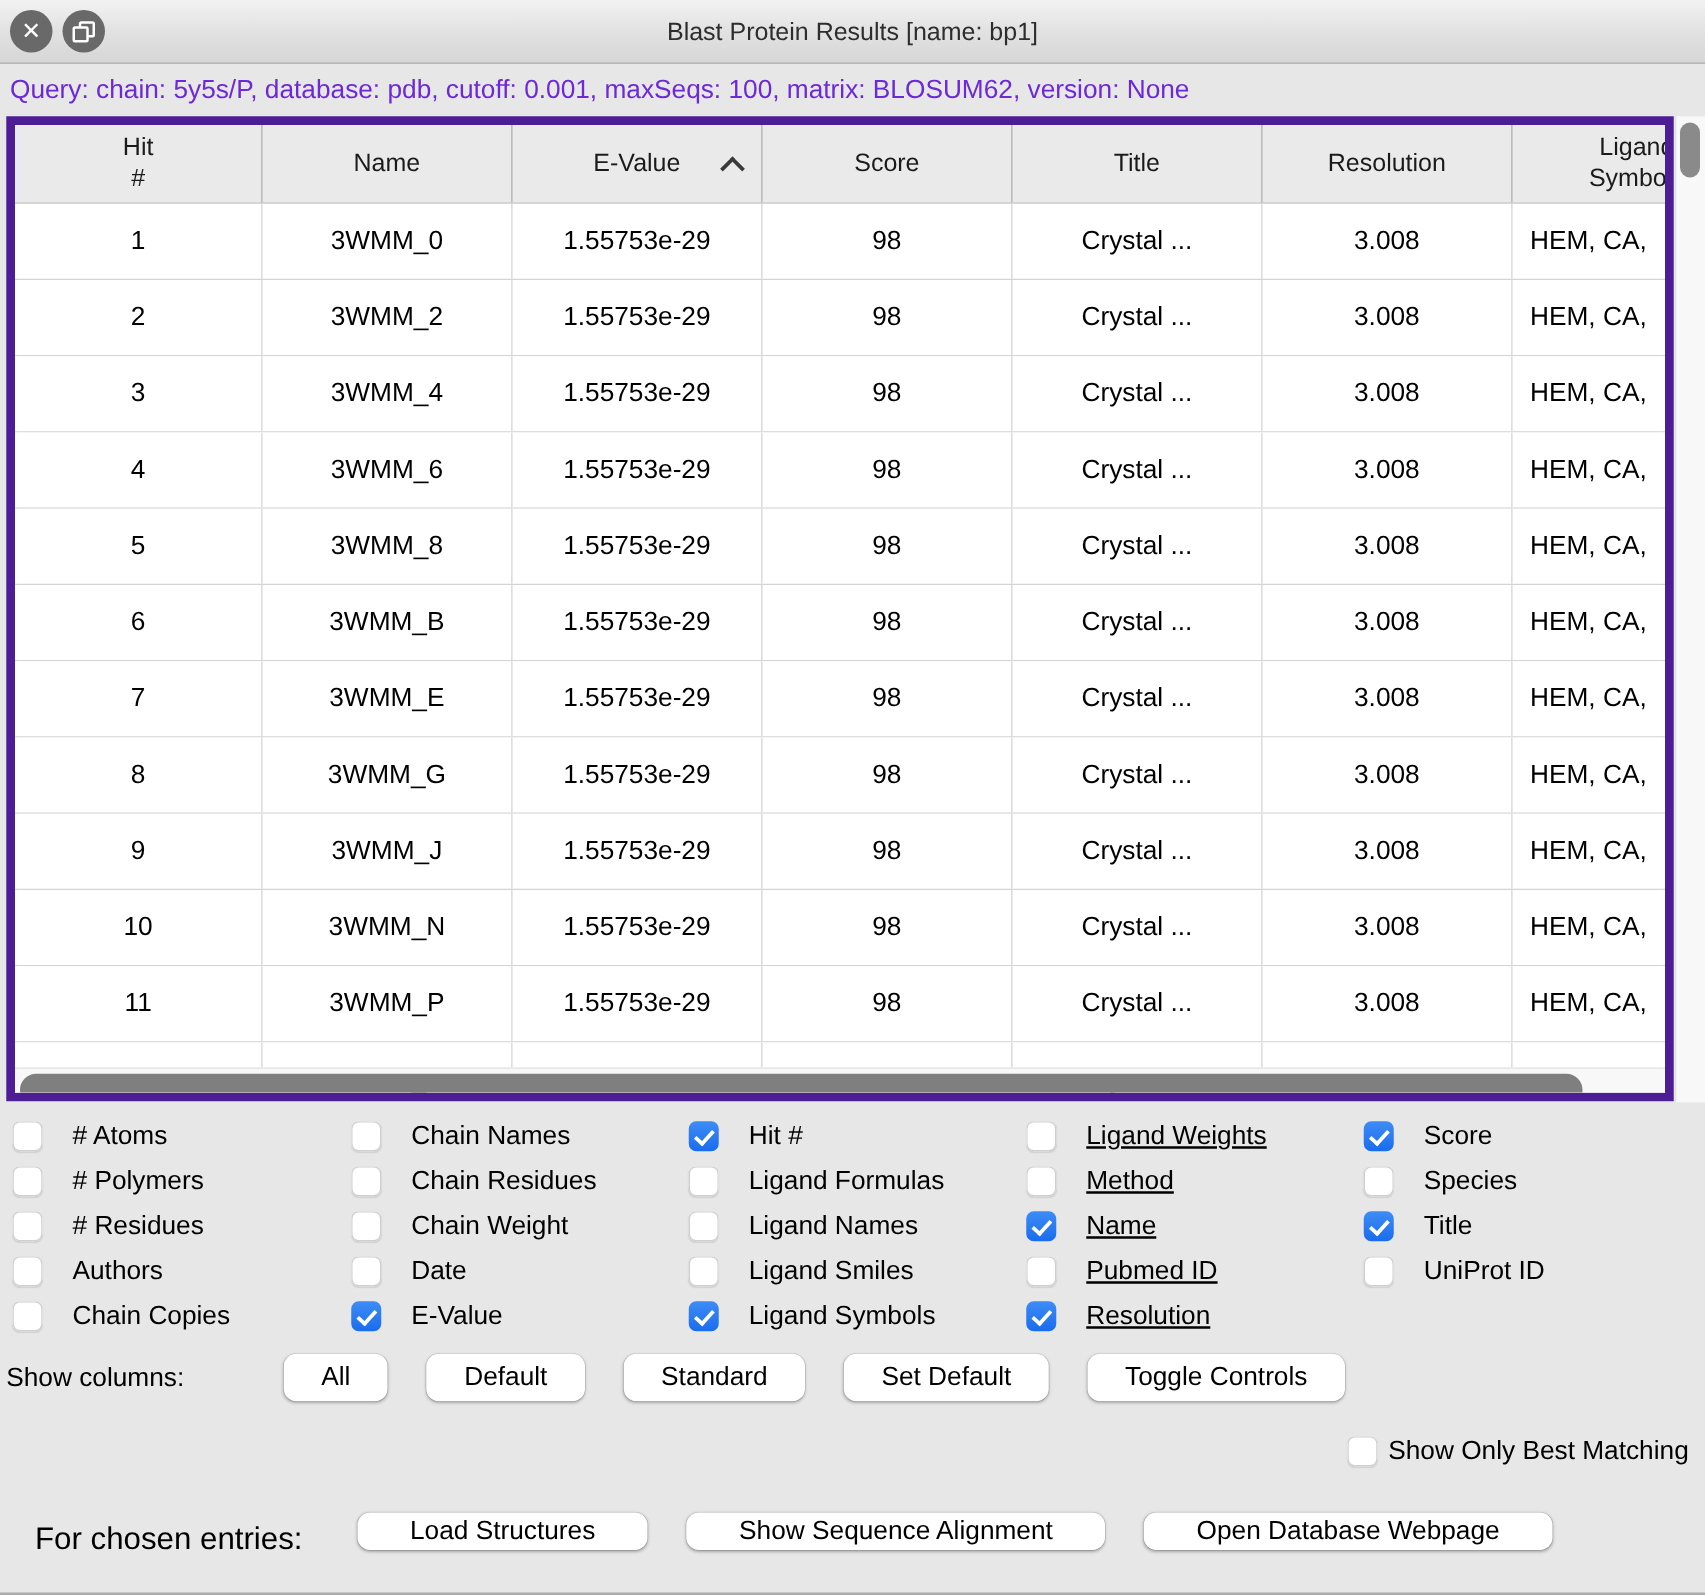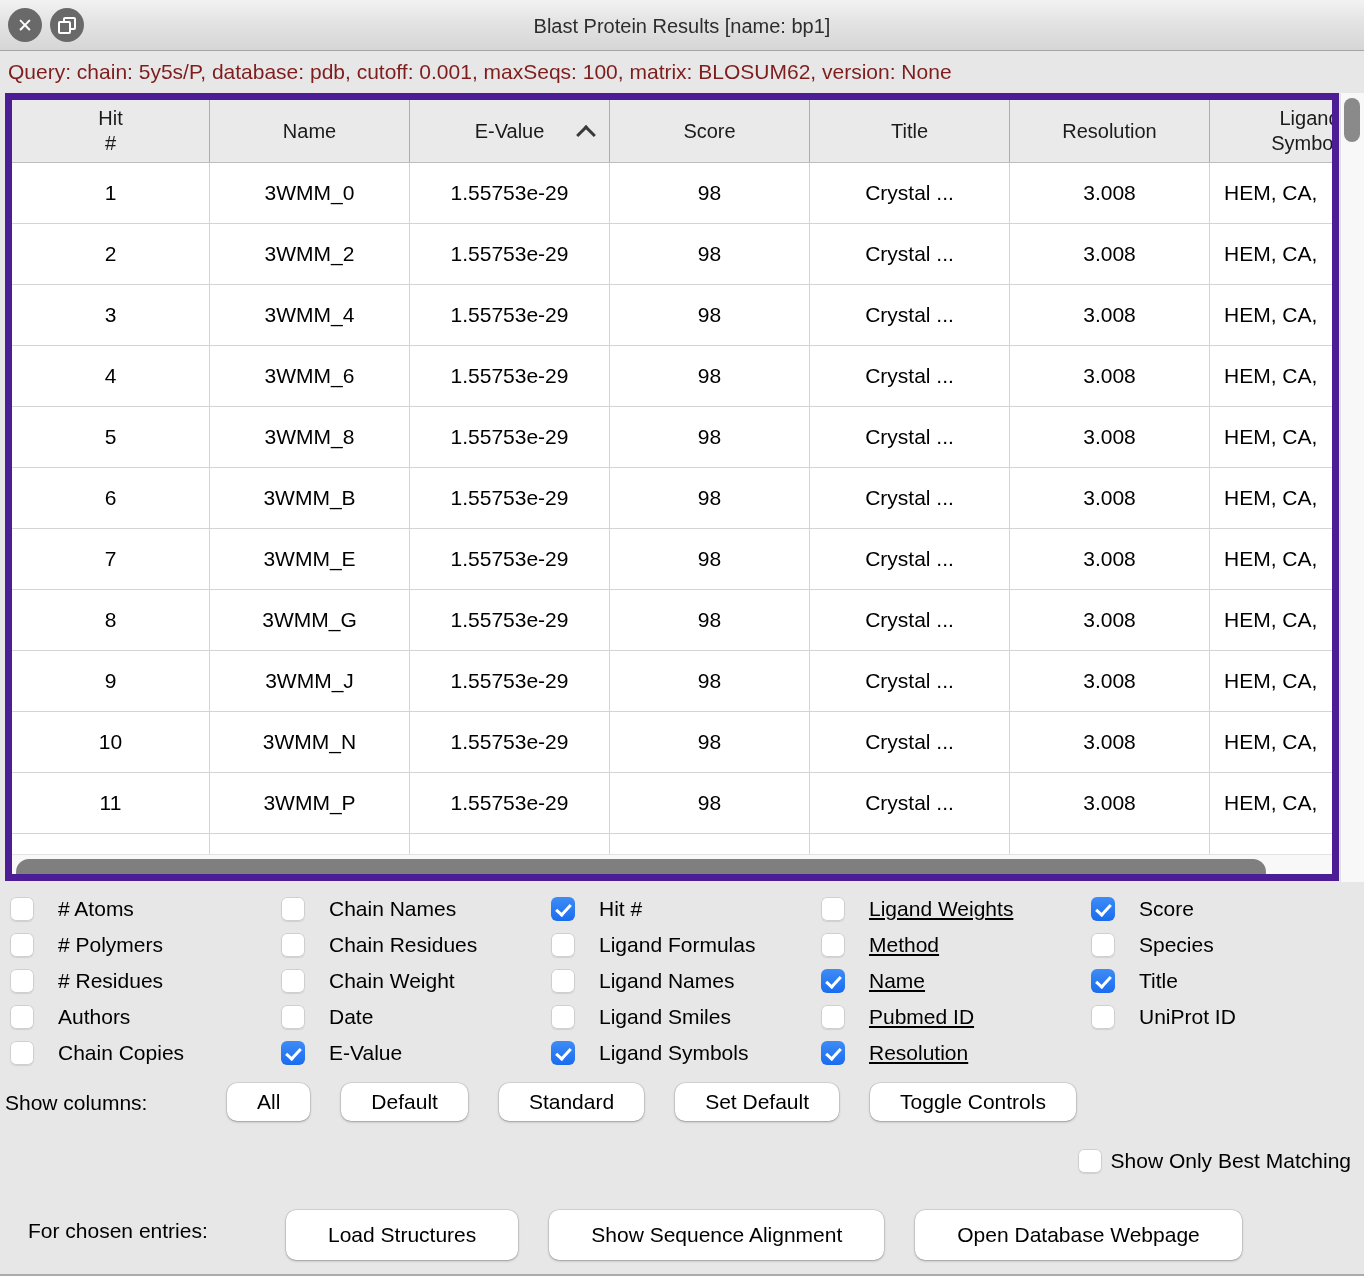--- a/index.html
+++ b/index.html
@@ -31,21 +31,21 @@
     position:absolute;bottom:0;left:0;width:9px;height:9px;
     border:2.5px solid #fff;border-radius:2px;background:#696969;
   }
   .title-text{
     position:absolute;left:0;right:0;top:0;height:50px;line-height:52px;
     text-align:center;font-size:20px;color:#2d2d2d;
   }
   
   .querybar{
     position:absolute;top:51px;left:0;right:0;height:41px;
-    display:flex;align-items:center;padding-left:8px;font-size:21px;color:#7f1d1d;
+    display:flex;align-items:center;padding-left:8px;font-size:21px;color:#6d28d9;
   }
   
   .table-wrap{
     position:absolute;top:93px;left:5px;width:1334px;height:788px;
     background:#fff;border:7px solid #4c1d95;overflow:hidden;box-sizing:border-box;
   }
   .thead{
     display:grid;grid-template-columns:198px repeat(6,200px);height:62px;
     background:#eaeaea;border-bottom:1px solid #bdbdbd;width:1398px;
   }
@@ -120,26 +120,26 @@
   }
   .show-columns-buttons{
     position:absolute;left:227px;top:1083px;display:flex;gap:31px;align-items:center;
   }
   .best-matching{
     position:absolute;right:13px;top:1149px;display:flex;align-items:center;gap:9px;
     font-size:21px;
   }
   .chosen-label{
     position:absolute;left:28px;top:1211px;height:40px;display:flex;align-items:center;
-    font-size:21px;
+    font-size:25px;
   }
   .chosen-buttons{
     position:absolute;left:286px;top:1210px;display:flex;gap:31px;align-items:center;
   }
-  .chosen-buttons .mac-btn{height:50px;padding:0 42px;}
+  .chosen-buttons .mac-btn{height:30px;padding:0 42px;}
   .bottom-edge{
     position:absolute;left:0;bottom:0;width:100%;height:2px;background:#ababab;
   }
 </style>
 </head>
 <body>
 
 <div class="titlebar">
   <div class="win-btn close">
     <span>✕</span>

